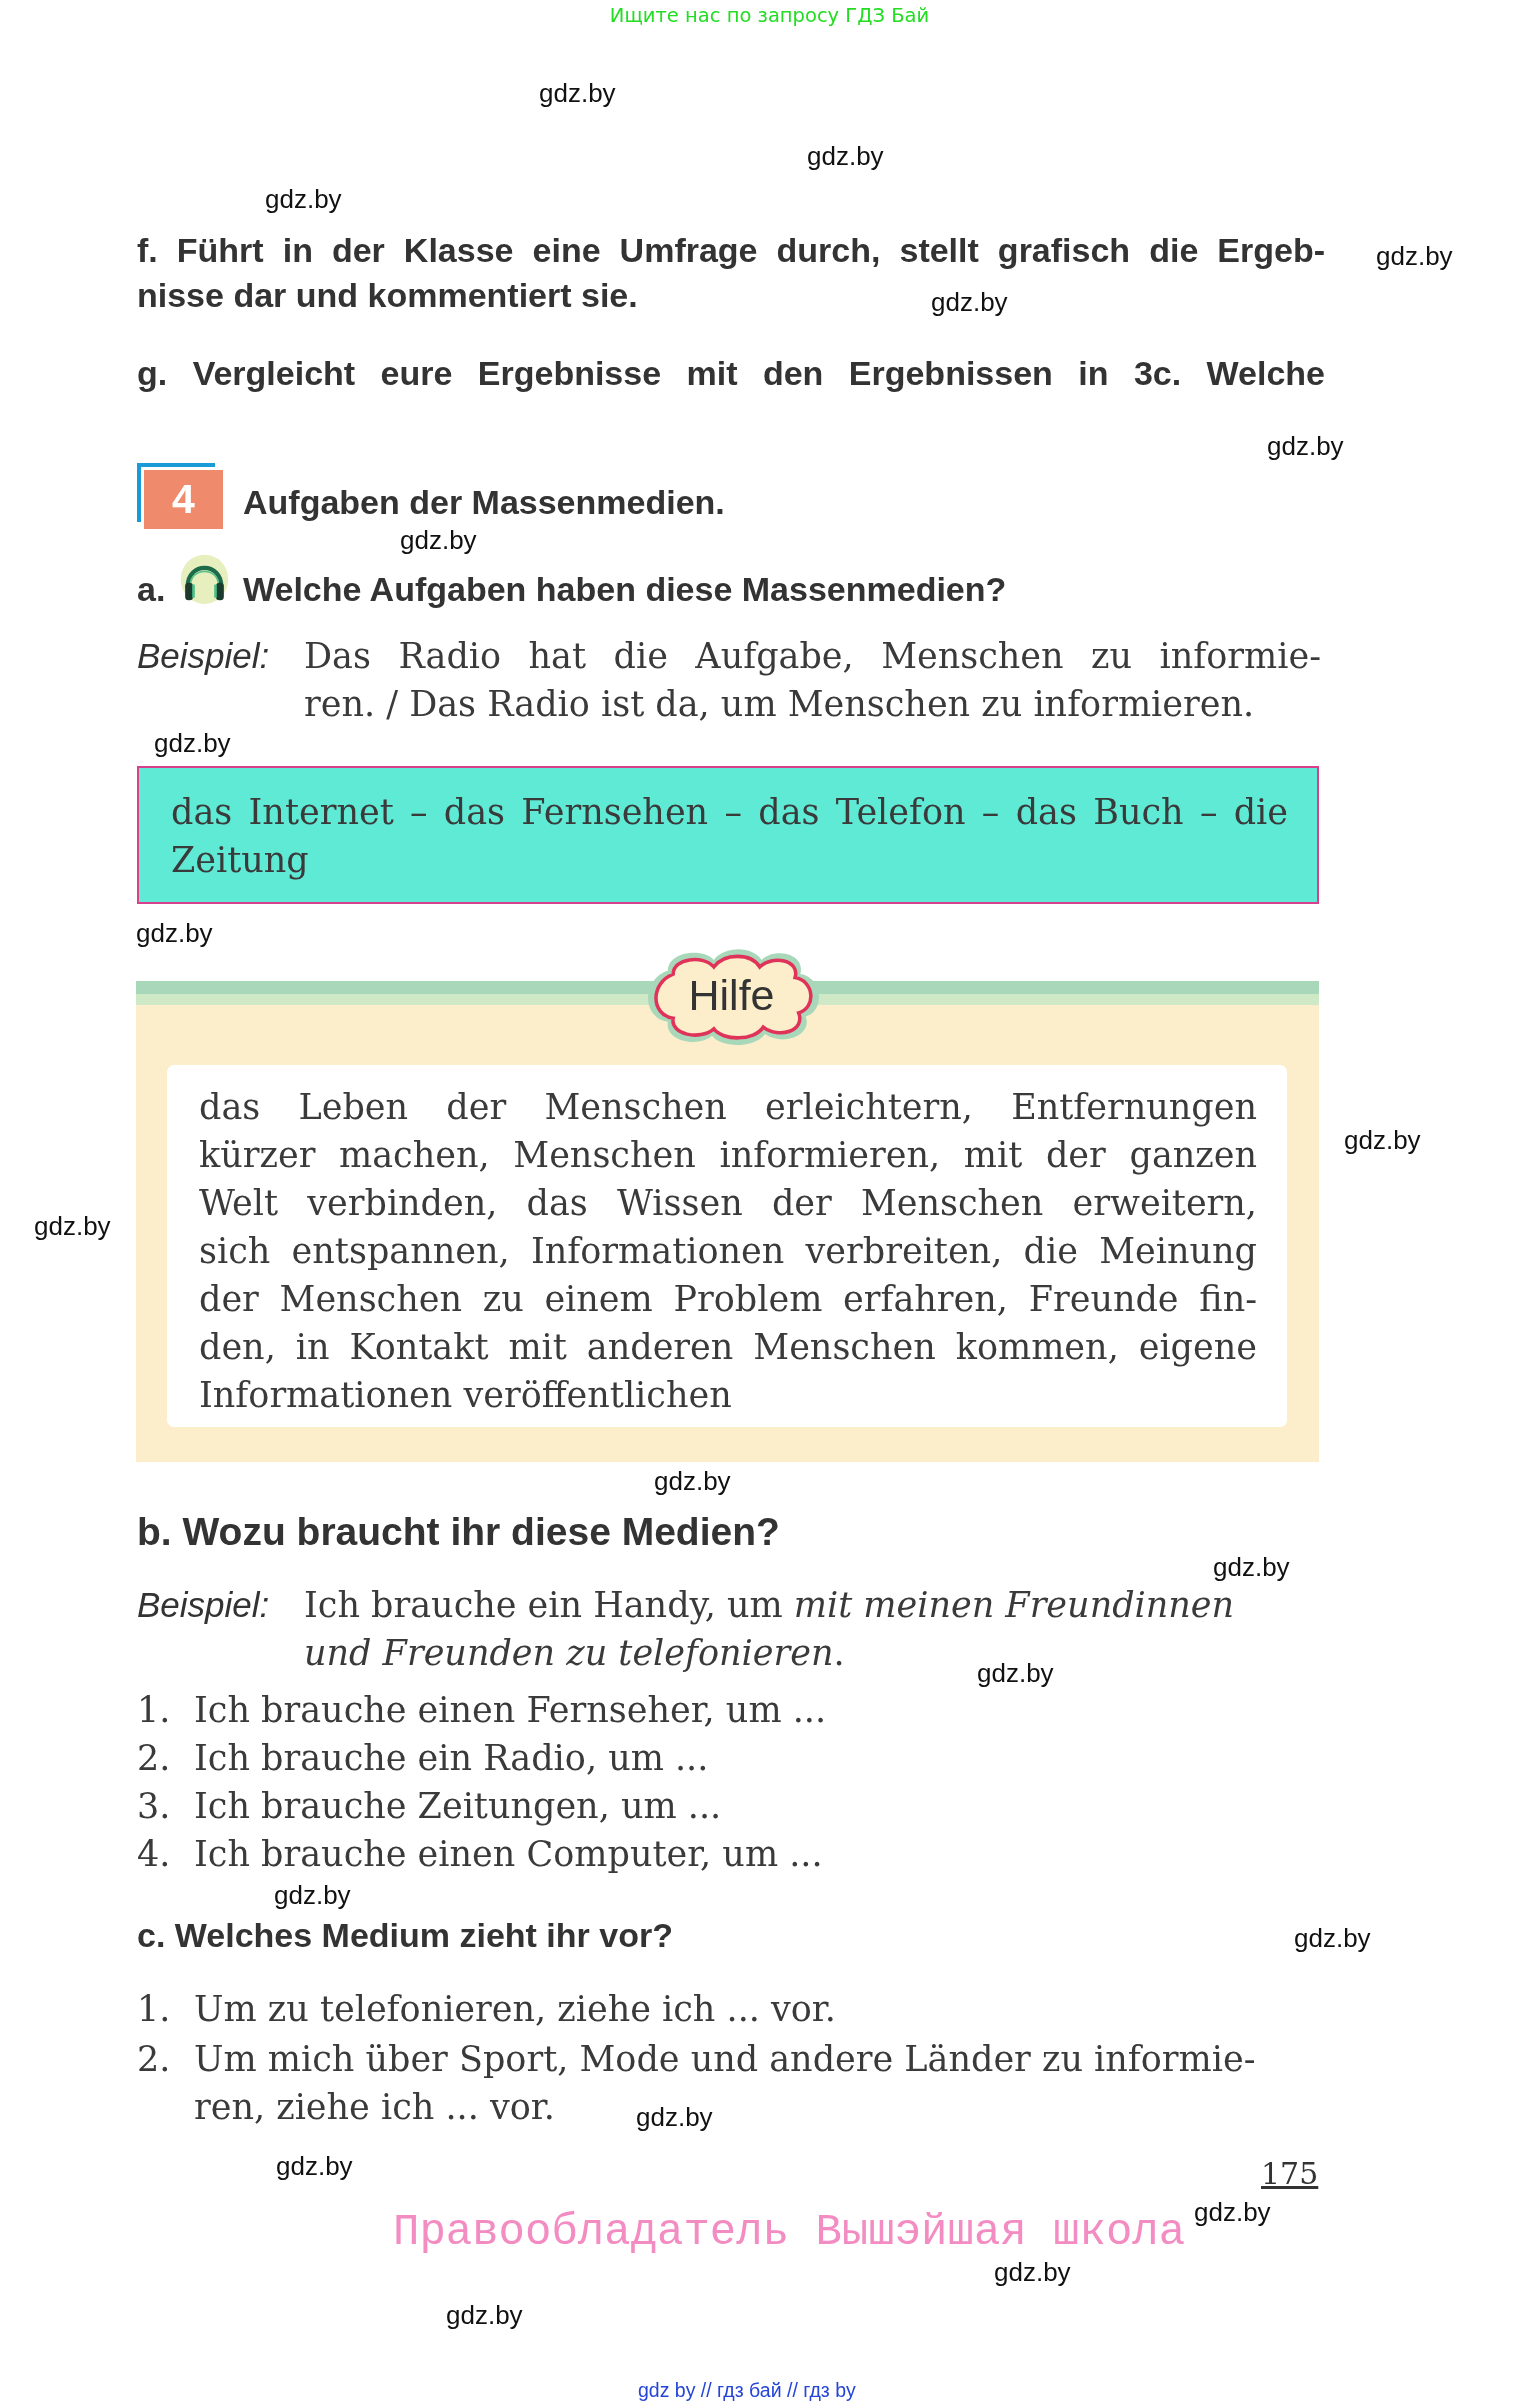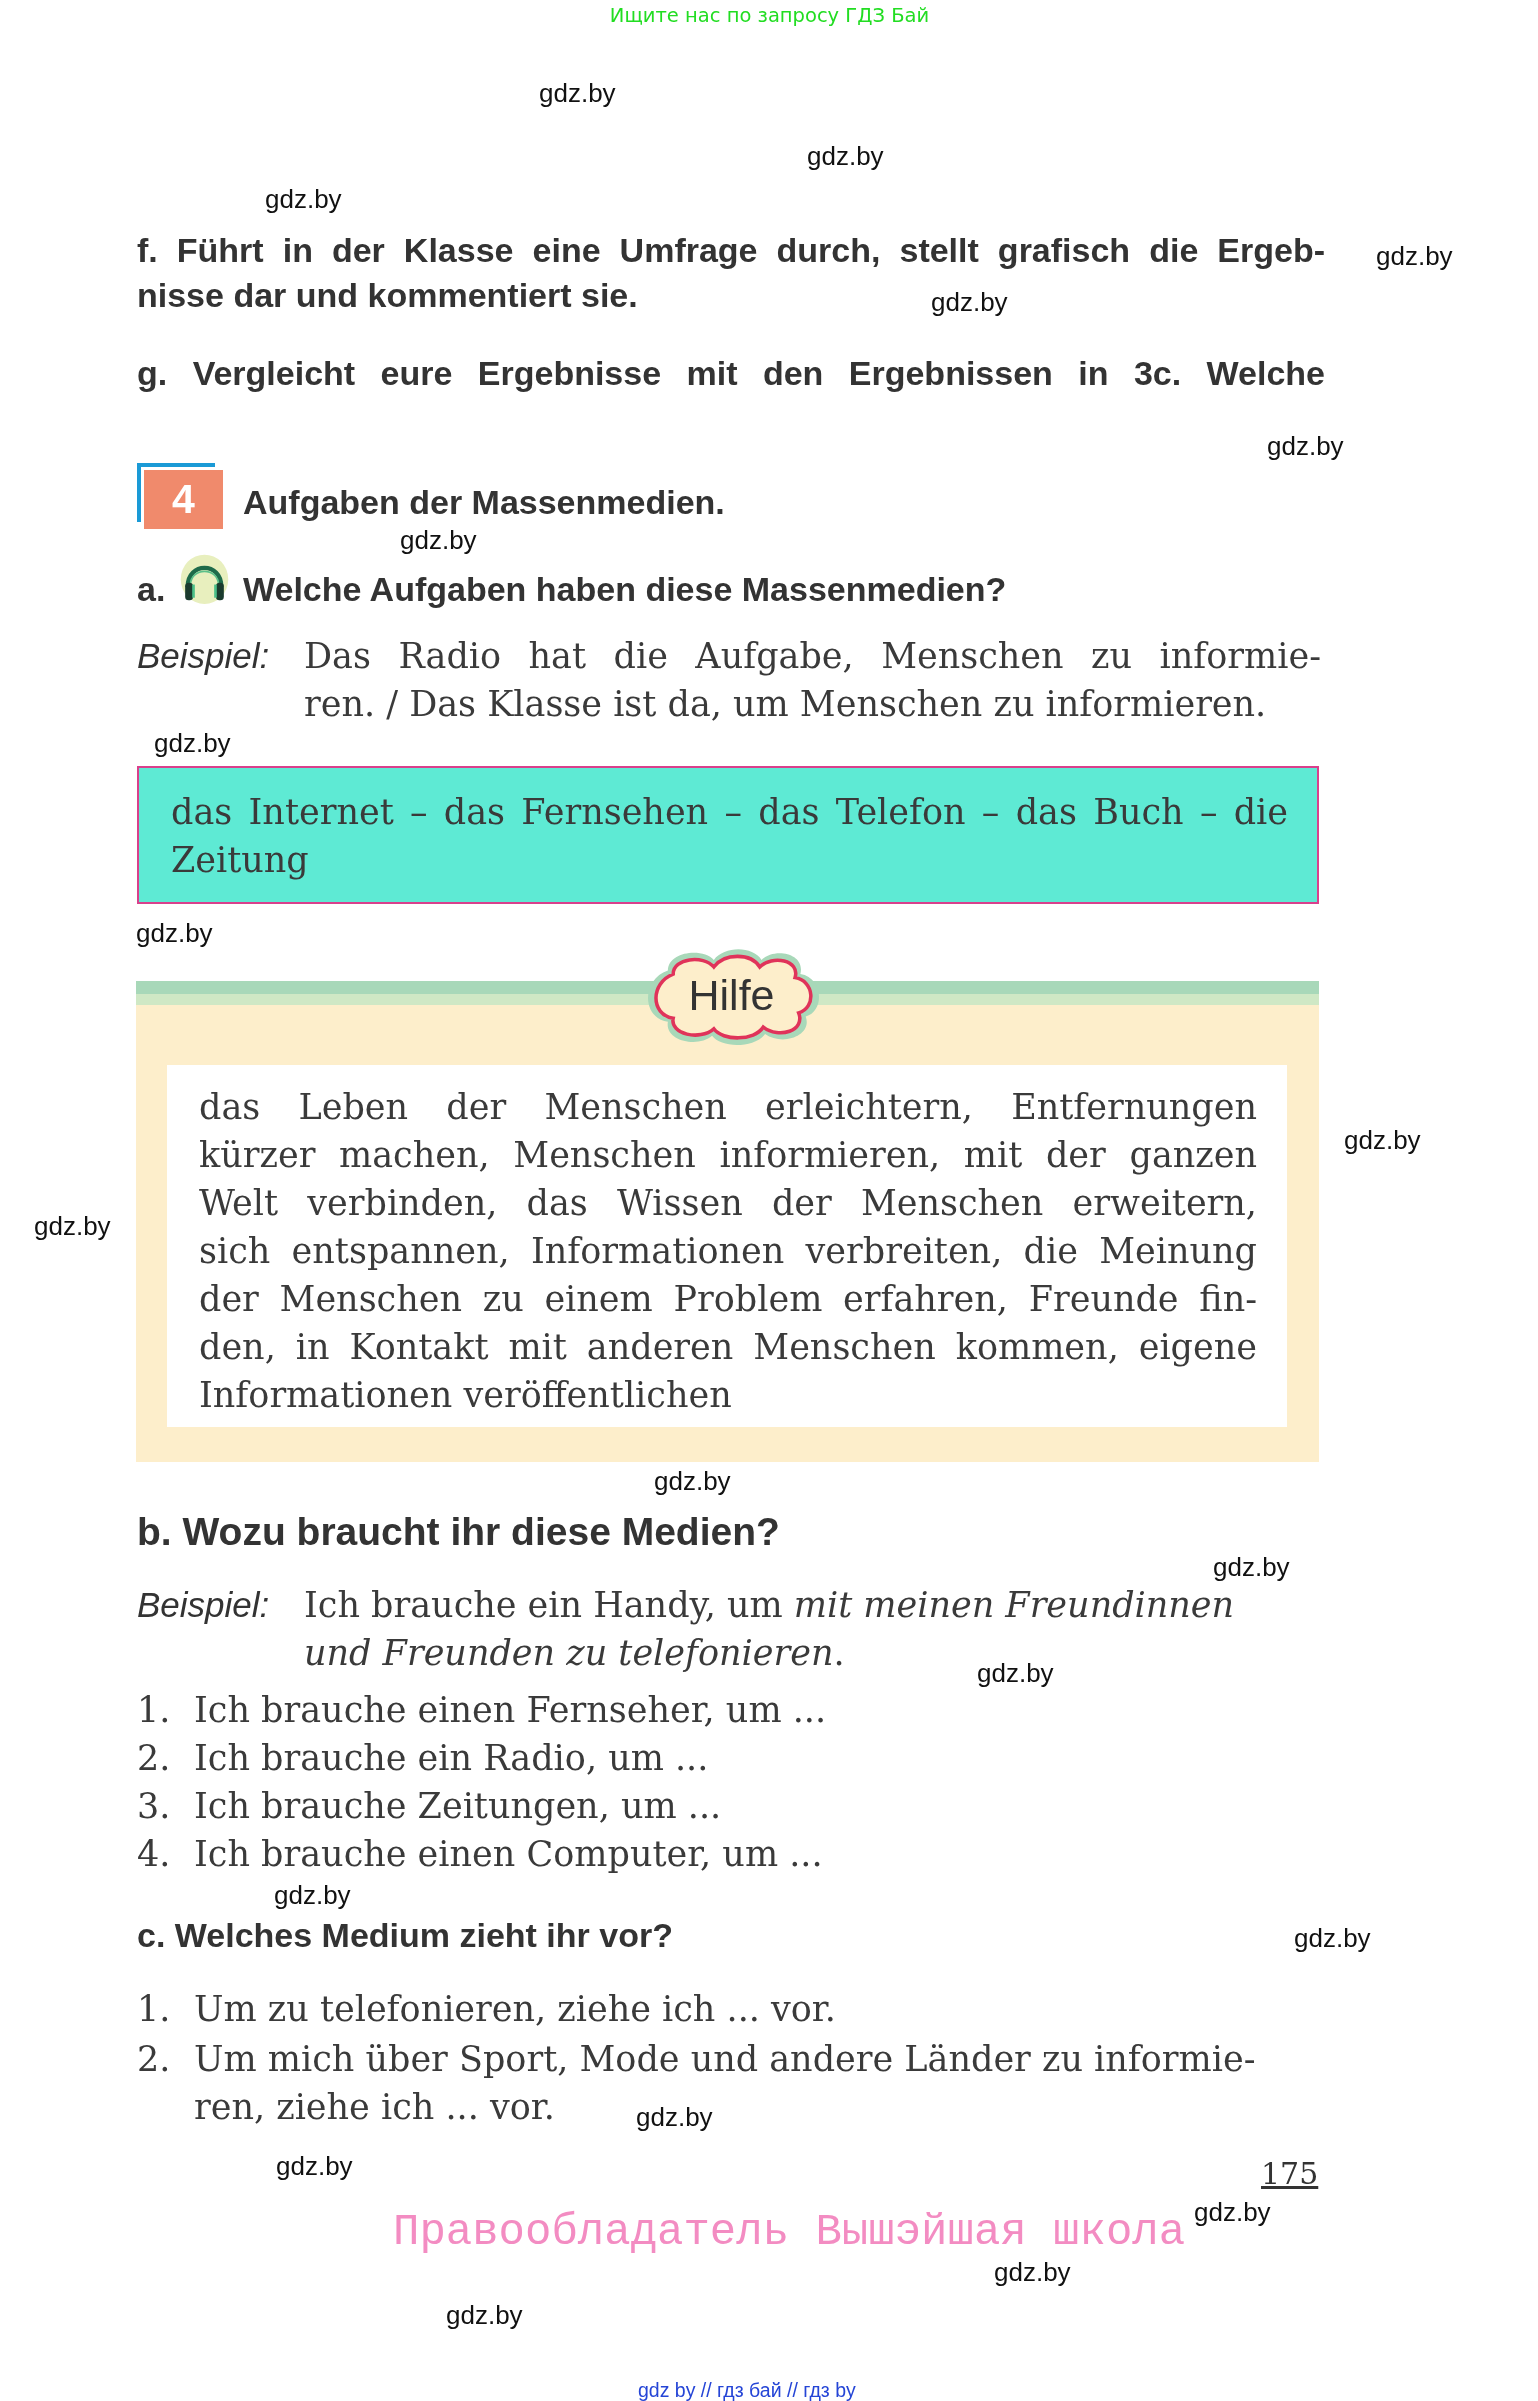--- a/index.html
+++ b/index.html
@@ -12,21 +12,21 @@
   .beispiel-label { font-family: "Liberation Sans", sans-serif; font-style: italic; color: #333; }
   .row { position: absolute; white-space: nowrap; }
   .badge-wrap { position: absolute; left: 137px; top: 463px; width: 89px; height: 69px; }
   .badge-blue { position: absolute; left: 0; top: 0; width: 78px; height: 59px; border-left: 4.4px solid #1a9ad6; border-top: 4.4px solid #1a9ad6; box-sizing: border-box; }
   .badge-orange { position: absolute; left: 7px; top: 7px; width: 79px; height: 59px; background: #f08a6c; color: #fff; font-family: "Liberation Sans", sans-serif; font-weight: bold; font-size: 41px; text-align: center; line-height: 59px; }
   .pink-box { position: absolute; left: 137px; top: 766px; width: 1182px; height: 138px; background: #5eead4; border: 2.7px solid #d9408c; box-sizing: border-box; }
   .pink-text { position: absolute; left: 32px; top: 19.5px; width: 1117px; font-size: 35px; line-height: 48px; text-align: justify; }
   .hilfe-area { position: absolute; left: 136px; top: 981px; width: 1183px; height: 481px; background: #fdeecb; }
   .band-dark { position: absolute; left: 0; top: 0; width: 100%; height: 13.3px; background: #a8d8b9; }
   .band-light { position: absolute; left: 0; top: 13.3px; width: 100%; height: 10.6px; background: #cfe8c5; }
-  .hilfe-inner { position: absolute; left: 31px; top: 84px; width: 1120px; height: 362px; background: #ffffff; }
+  .hilfe-inner { position: absolute; left: 31px; top: 84px; width: 1120px; height: 362px; background: #ffffff; border-radius: 7px; }
   .hilfe-text { position: absolute; left: 32px; top: 17.7px; width: 1058px; font-size: 35px; line-height: 48px; text-align: justify; text-align-last: left; }
   .cloud { position: absolute; left: 632px; top: 944px; width: 199px; height: 106px; }
   .cloud-label { position: absolute; left: 0; top: 0; width: 199px; height: 106px; line-height: 103px; text-align: center; font-family: "Liberation Sans", sans-serif; font-size: 43px; color: #333; }
   .list-num { display: inline-block; width: 57px; }
   .page-num { position: absolute; left: 1261px; top: 2156px; font-family: "DejaVu Serif", serif; font-size: 30px; color: #333; text-decoration: underline; }
   .copyright { position: absolute; left: 393px; top: 2207px; font-family: Liberation Mono, monospace; font-size: 44px; color: #f38cc2; white-space: nowrap; }
   .footer { position: absolute; left: 638px; top: 2379px; font-family: "Liberation Sans", sans-serif; font-size: 19.5px; color: #2545d6; white-space: nowrap; }
 </style>
 </head>
 <body>
@@ -81,21 +81,21 @@
     <rect x="15" y="38" width="3" height="15" fill="#4cc08a"></rect>
     <rect x="40" y="38" width="3" height="15" fill="#4cc08a"></rect>
   </svg>
 </div>
 <div class="row" style="left:243px;top:570px;font-family:'Liberation Sans',sans-serif;font-weight:bold;font-size:34px;color:#333">Welche Aufgaben haben diese Massenmedien?</div>
 
 <div class="row" style="left:137px;top:636px;font-size:35px">
   <span class="beispiel-label">Beispiel</span><span class="beispiel-label">:</span>
 </div>
 <div class="row serif" style="left:304px;top:636px;width:1017px;font-size:35px;text-align:justify;text-align-last:justify;white-space:normal">Das Radio hat die Aufgabe, Menschen zu informie-</div>
-<div class="row serif" style="left:304px;top:684px;font-size:35px">ren. / Das Klasse ist da, um Menschen zu informieren.</div>
+<div class="row serif" style="left:304px;top:684px;font-size:35px">ren. / Das Radio ist da, um Menschen zu informieren.</div>
 
 <div class="pink-box">
   <div class="pink-text serif">das Internet – das Fernsehen – das Telefon – das Buch – die Zeitung</div>
 </div>
 
 <div class="hilfe-area">
   <div class="band-dark"></div>
   <div class="band-light"></div>
   <div class="hilfe-inner">
     <div class="hilfe-text serif">

